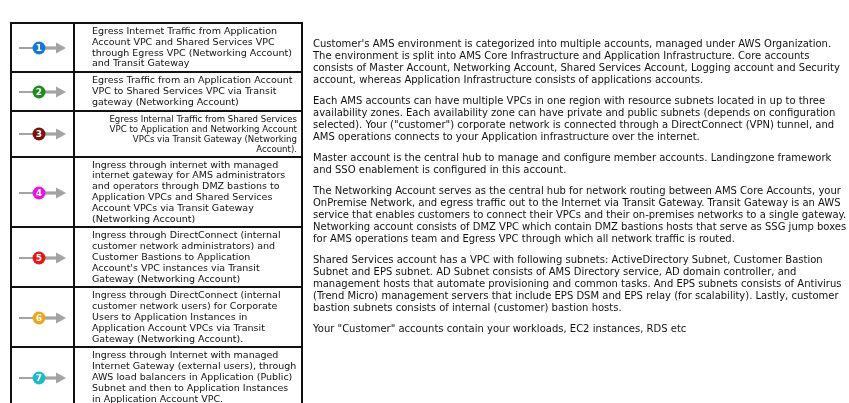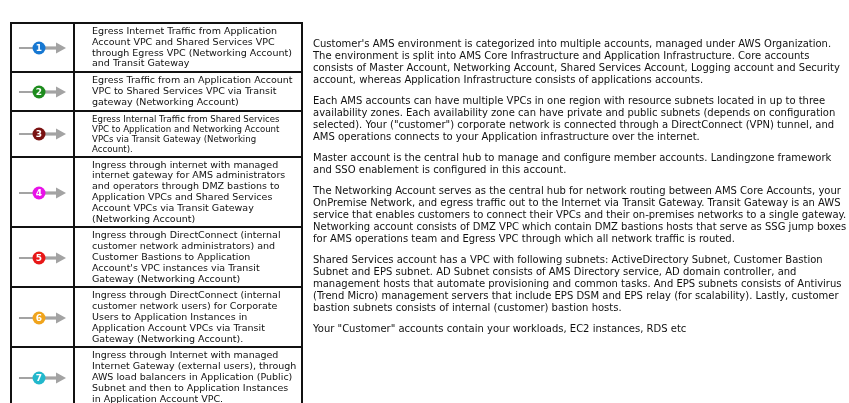--- a/index.html
+++ b/index.html
@@ -32,20 +32,21 @@
   }
   td.desc-cell {
     padding: 2px 4px 2px 17px;
     font-size: 9.5px;
     line-height: 10.8px;
     letter-spacing: 0px;
   }
   tr.small td.desc-cell {
     font-size: 8.6px;
     line-height: 10px;
+    text-align: right;
   }
   .arrow-svg { display: inline-block; vertical-align: middle; }
 
   
   .article {
     position: absolute;
     left: 313px;
     top: 38px;
     width: 534px;
     font-size: 10px;

